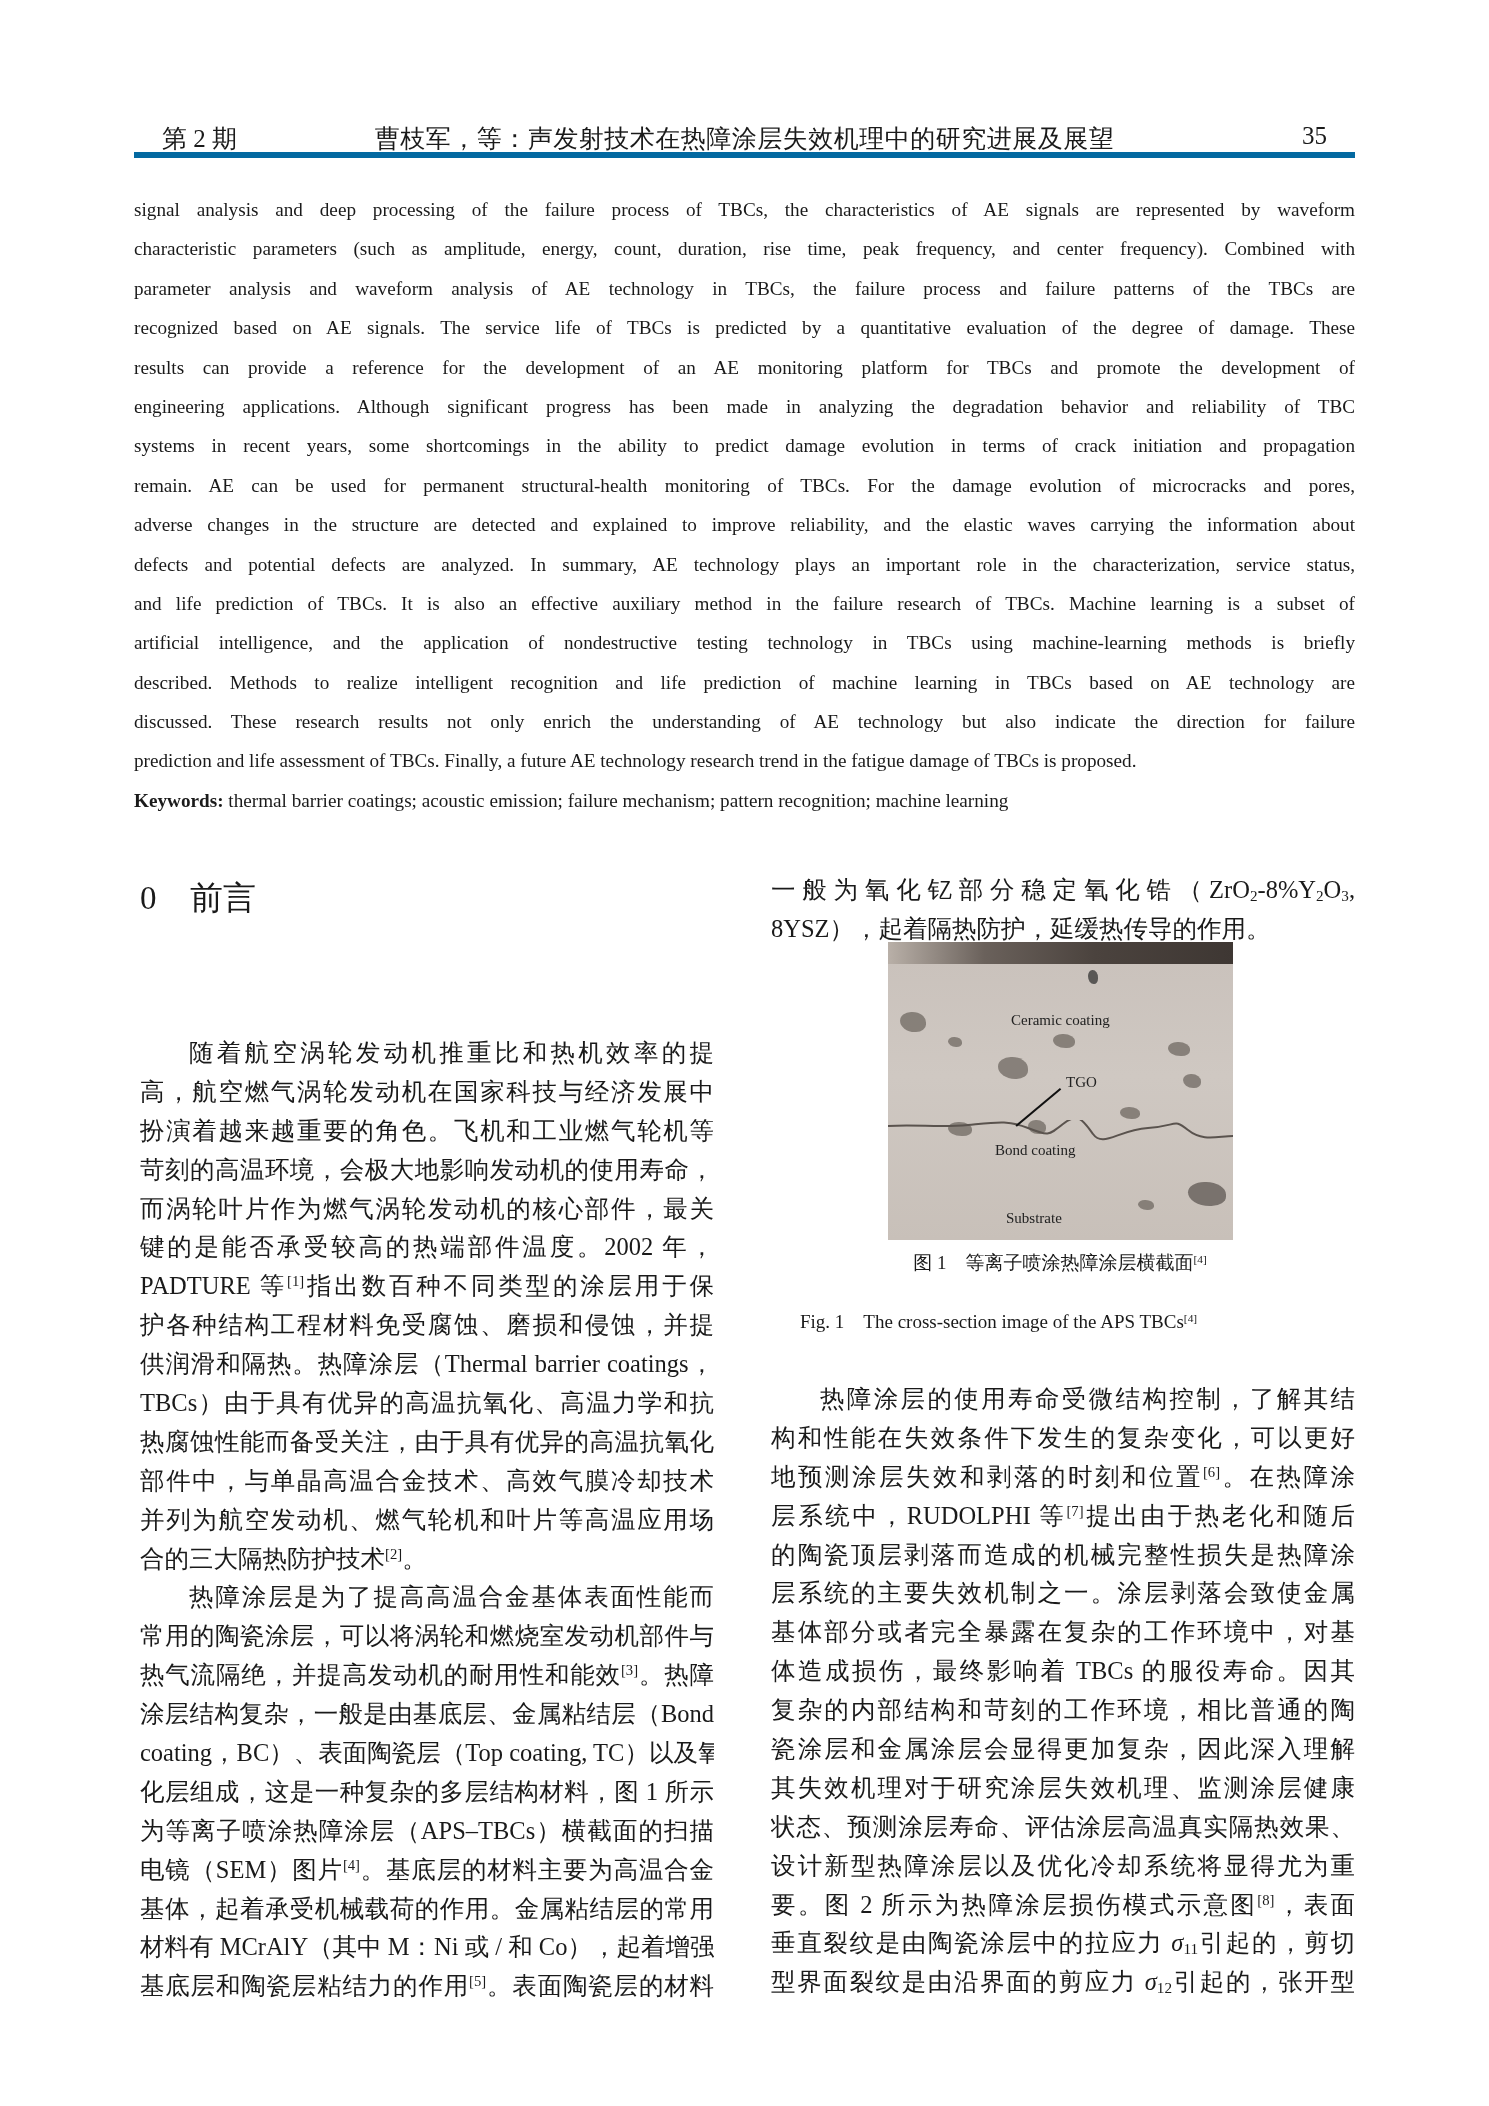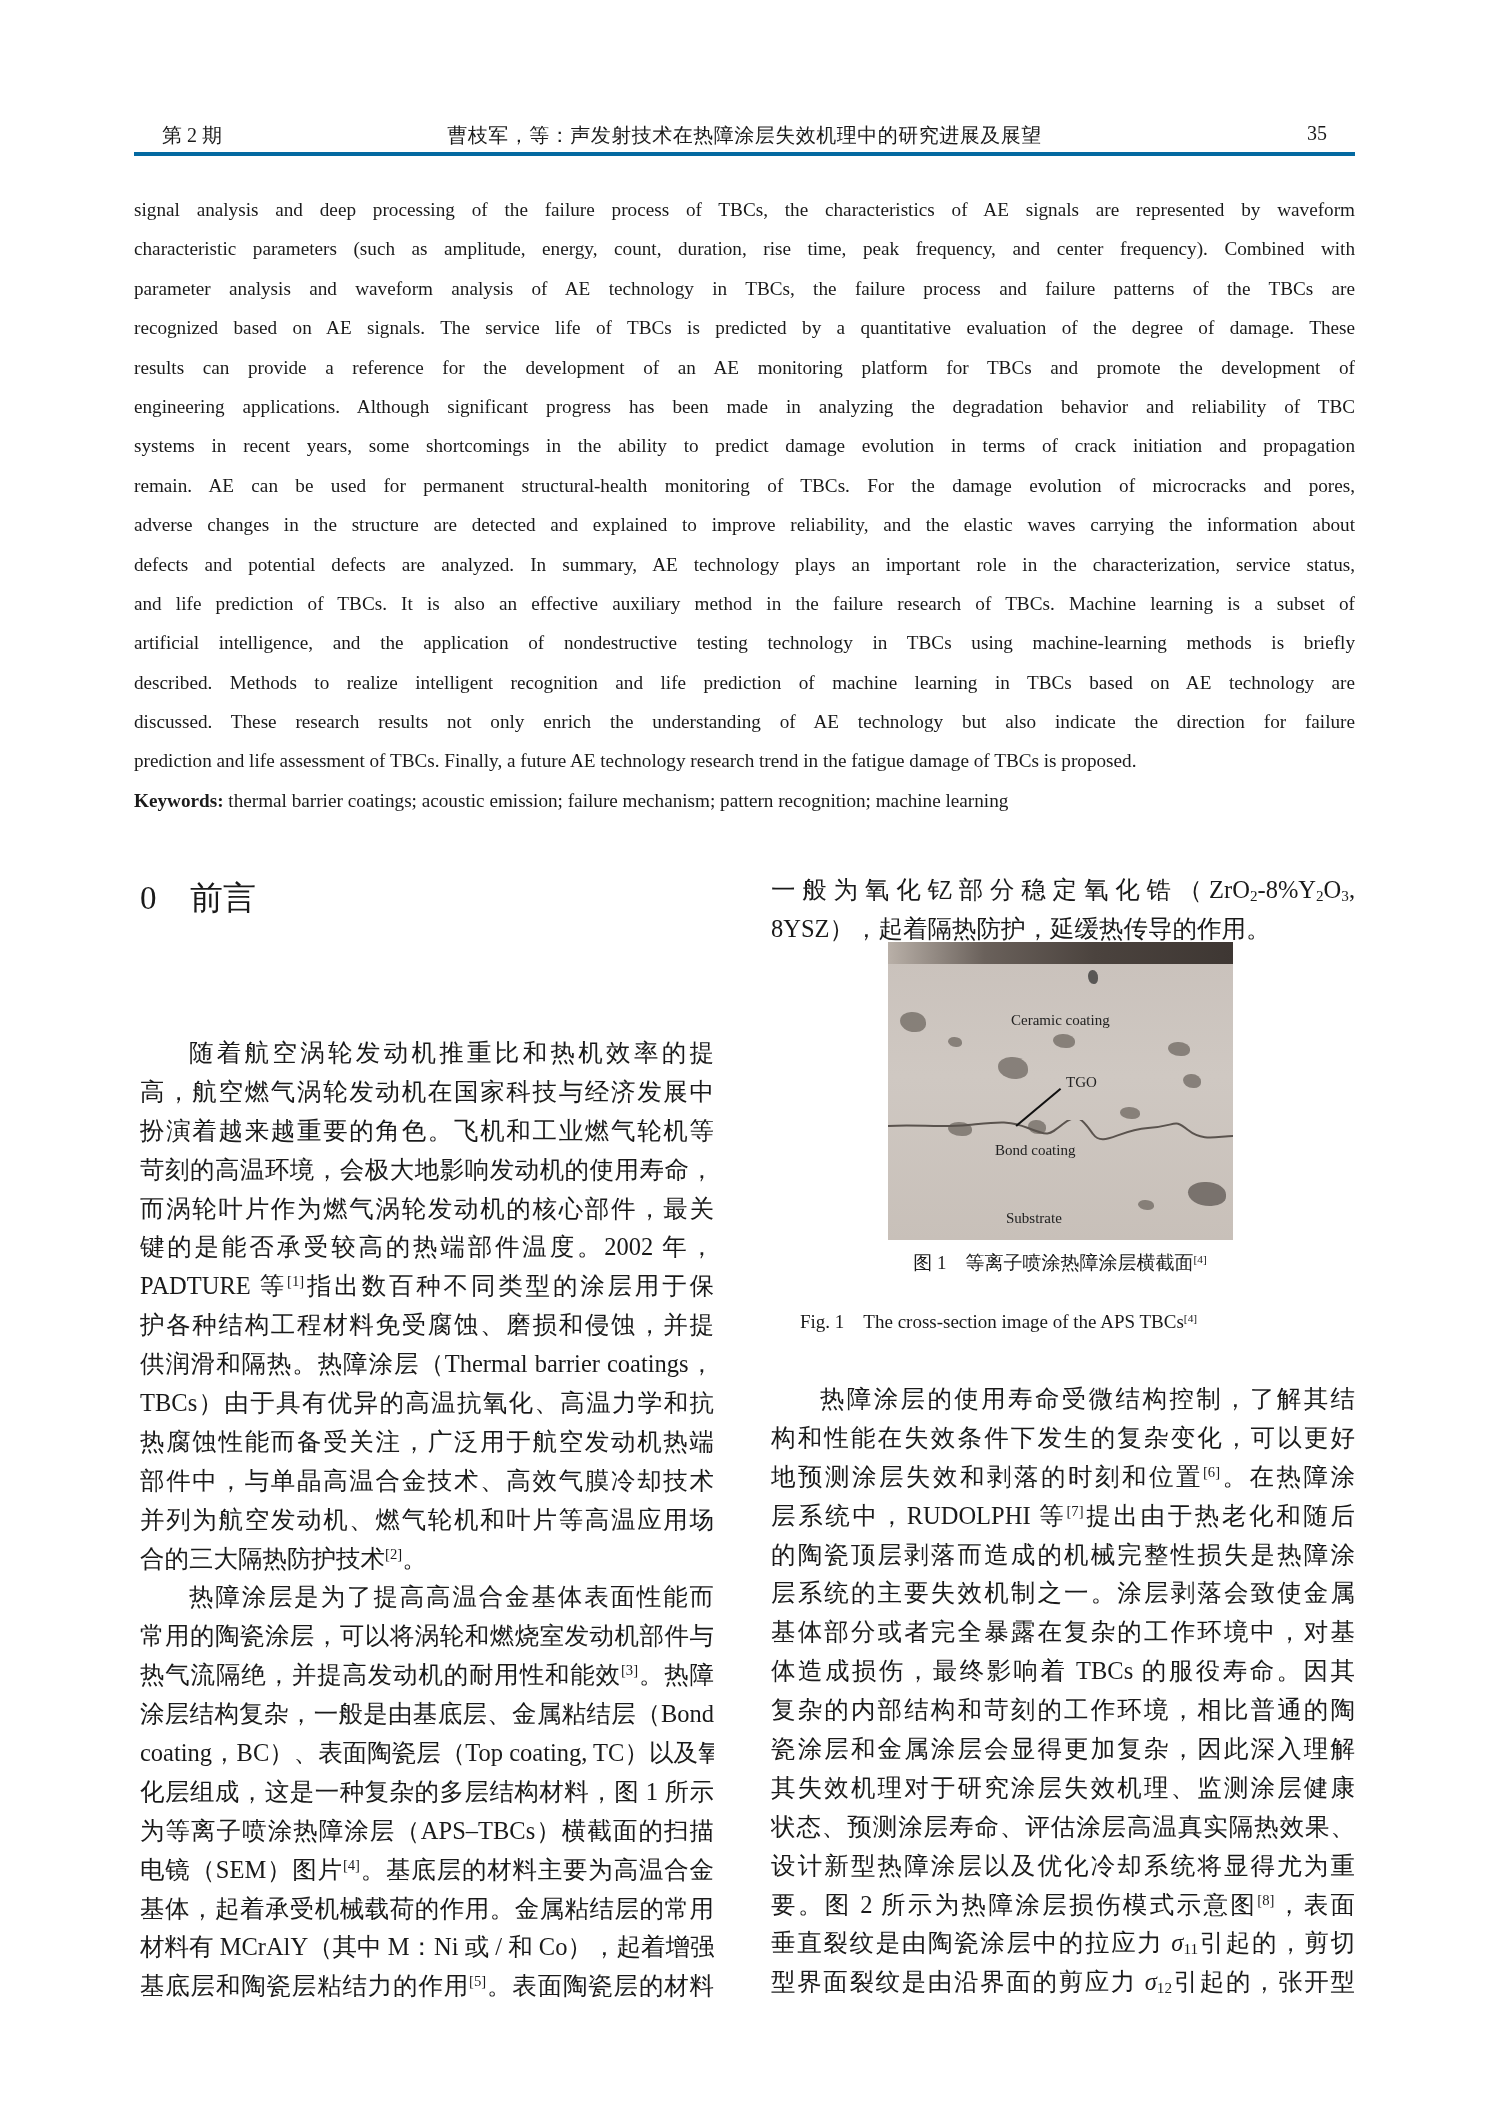--- a/index.html
+++ b/index.html
@@ -2,22 +2,22 @@
 <html><head>
 <meta charset="utf-8">
 <style>
   html, body { margin: 0; padding: 0; background: #ffffff; }
   body {
     width: 1489px; height: 2106px; position: relative; overflow: hidden;
     font-family: "Liberation Serif", "DejaVu Serif", serif; color: #1a1a1a;
   }
   .header {
     position: absolute; left: 134px; top: 118px; width: 1221px; height: 34px;
-    border-bottom: 4px solid #0369a1;
-    font-size: 20px;
+    border-bottom: 6px solid #0369a1;
+    font-size: 25px;
   }
   .header .issue { position: absolute; left: 28px; top: 4px; }
   .header .running-title { position: absolute; left: 0; right: 0; top: 4px; text-align: center; letter-spacing: 0.5px; }
   .header .page-num { position: absolute; right: 28px; top: 4px; }
 
   .abstract {
     position: absolute; left: 134px; top: 190px; width: 1221px;
     font-size: 19.2px; line-height: 39.4px; text-align: justify;
     text-align-last: left;
   }
@@ -96,21 +96,21 @@
   <span class="cline indent">随着航空涡轮发动机推重比和热机效率的提</span>
   <span class="cline">高，航空燃气涡轮发动机在国家科技与经济发展中</span>
   <span class="cline">扮演着越来越重要的角色。飞机和工业燃气轮机等</span>
   <span class="cline">苛刻的高温环境，会极大地影响发动机的使用寿命，</span>
   <span class="cline">而涡轮叶片作为燃气涡轮发动机的核心部件，最关</span>
   <span class="cline">键的是能否承受较高的热端部件温度。2002 年，</span>
   <span class="cline"><span>PADTURE 等</span><sup>[1]</sup><span>指出数百种不同类型的涂层用于保</span></span>
   <span class="cline">护各种结构工程材料免受腐蚀、磨损和侵蚀，并提</span>
   <span class="cline">供润滑和隔热。热障涂层（Thermal barrier coatings，</span>
   <span class="cline">TBCs）由于具有优异的高温抗氧化、高温力学和抗</span>
-  <span class="cline">热腐蚀性能而备受关注，广泛用于航空发动机热端</span>
+  <span class="cline">热腐蚀性能而备受关注，由于具有优异的高温抗氧化</span>
   <span class="cline">部件中，与单晶高温合金技术、高效气膜冷却技术</span>
   <span class="cline">并列为航空发动机、燃气轮机和叶片等高温应用场</span>
   <span class="cline last"><span>合的三大隔热防护技术</span><sup>[2]</sup><span>。</span></span>
   <span class="cline indent">热障涂层是为了提高高温合金基体表面性能而</span>
   <span class="cline">常用的陶瓷涂层，可以将涡轮和燃烧室发动机部件与</span>
   <span class="cline"><span>热气流隔绝，并提高发动机的耐用性和能效</span><sup>[3]</sup><span>。热障</span></span>
   <span class="cline">涂层结构复杂，一般是由基底层、金属粘结层（Bond</span>
   <span class="cline">coating，BC）、表面陶瓷层（Top coating, TC）以及氧</span>
   <span class="cline">化层组成，这是一种复杂的多层结构材料，图 1 所示</span>
   <span class="cline">为等离子喷涂热障涂层（APS–TBCs）横截面的扫描</span>

